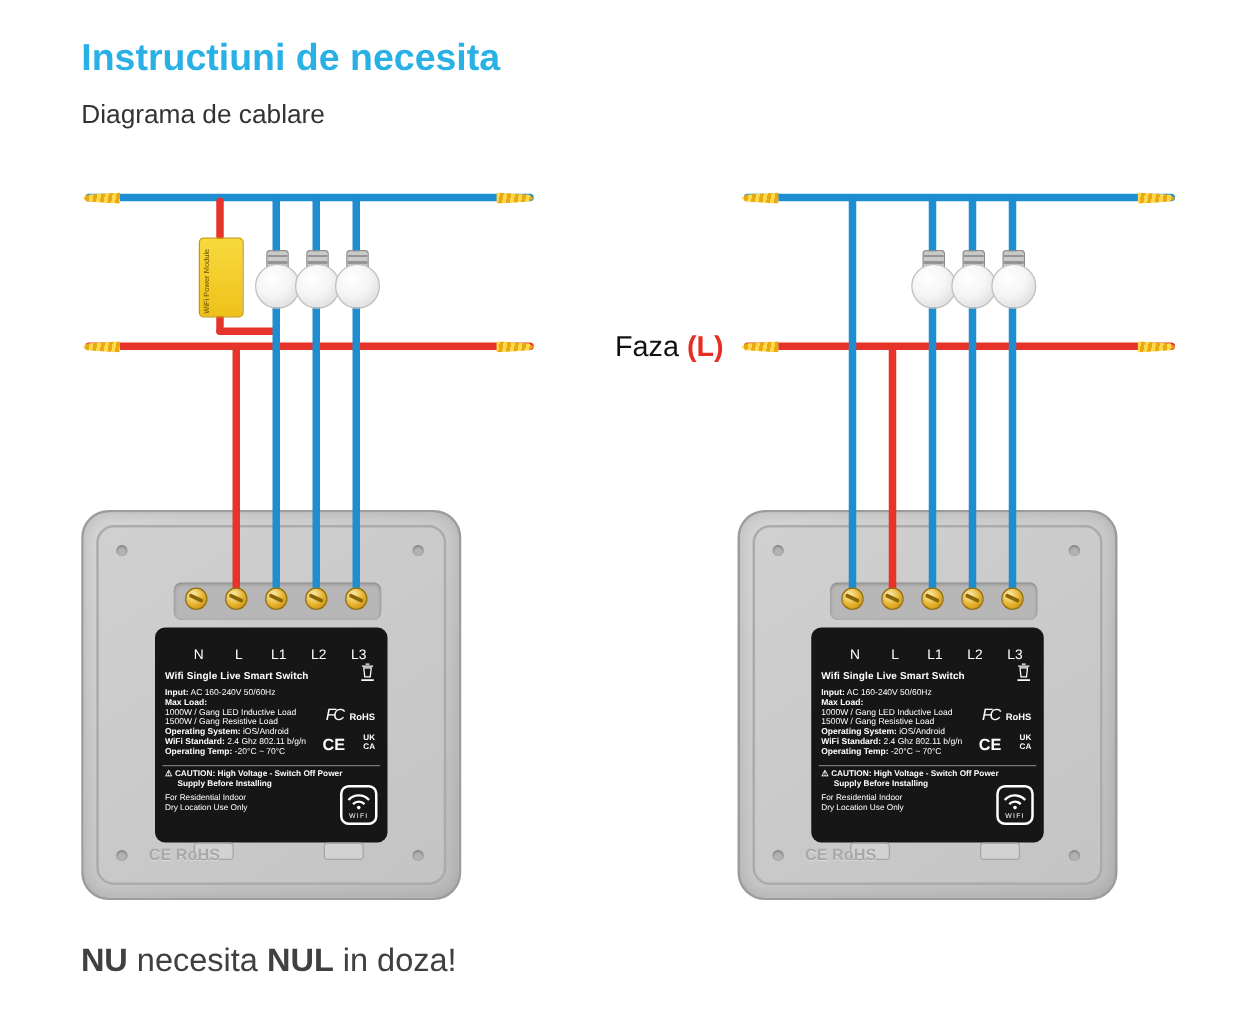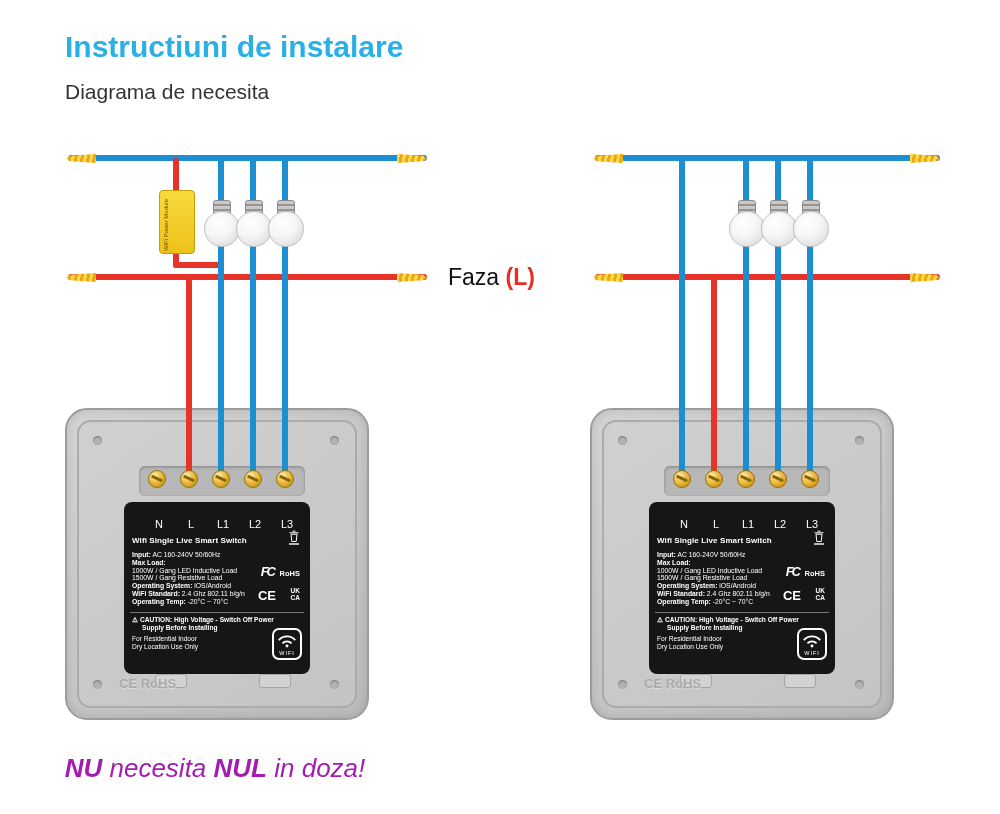--- a/index.html
+++ b/index.html
@@ -54,45 +54,45 @@
   .clip{position:absolute;top:264px;width:30px;height:12px;background:#d2d2d2;border:1px solid #a5a5a5;
        border-radius:3px;}
 
   .module{position:absolute;left:57px;top:92px;width:186px;height:172px;background:#161616;
        border-radius:8px;color:#fff;}
   .tlabel{position:absolute;top:16px;width:24px;text-align:center;font-size:11px;}
   .mtitle{position:absolute;left:8px;top:34px;font-size:8px;font-weight:bold;letter-spacing:0.1px;}
   .weee{position:absolute;right:10px;top:28px;}
   .spec{position:absolute;left:8px;font-size:6.8px;line-height:1;white-space:nowrap;}
   .spec b{font-weight:bold;}
-  .fcc{position:absolute;right:36px;top:62px;font-size:13px;font-style:italic;font-weight:bold;letter-spacing:-2px;}
+  .fcc{position:absolute;right:36px;top:62px;font-size:13px;font-style:italic;font-weight:normal;letter-spacing:-2px;}
   .rohs{position:absolute;right:10px;top:67px;font-size:7.5px;font-weight:bold;}
   .ce{position:absolute;right:34px;top:86px;font-size:13px;font-weight:bold;}
   .ukca{position:absolute;right:10px;top:85px;font-size:6.5px;font-weight:bold;line-height:1.1;text-align:center;}
   .mdivider{position:absolute;left:6px;right:6px;top:110px;height:1px;background:#777;}
   .mline{position:absolute;left:8px;font-size:6.6px;line-height:1.2;white-space:nowrap;}
   .mline.bold{font-weight:bold;}
   .cicon{margin-right:2px;font-size:6.6px;}
   .wifi-badge{position:absolute;right:8px;top:126px;width:30px;height:32px;border:2px solid #fff;
        border-radius:7px;box-sizing:border-box;}
   .wifi-badge svg{position:absolute;left:2px;top:3px;}
   .wifi-text{position:absolute;bottom:2px;width:100%;text-align:center;font-size:5.5px;letter-spacing:1px;}
 
-  .caption{position:absolute;top:753px;font-size:26px;font-style:italic;text-align:center;color:#a21caf;}
+  .caption{position:absolute;top:753px;font-size:26px;text-align:center;color:#404040;}
   .caption b{font-weight:bold;}
 </style>
 </head>
 <body>
 
 <div class="page">
 
-  <div class="title">Instructiuni de instalare</div>
-  <div class="subtitle">Diagrama de necesita</div>
-
-  <div class="bus-label" style="top:264px;">
+  <div class="title">Instructiuni de necesita</div>
+  <div class="subtitle">Diagrama de cablare</div>
+
+  <div class="bus-label" style="top:264px;margin-left:44px;">
     <span>Faza </span><b class="lsym">(L)</b>
   </div>
 
   <div class="circuit" style="left:65px;">
 
     <div class="plate">
       <div class="plate-inner"></div>
       <div class="hole" style="left:26px;top:26px;"></div>
       <div class="hole" style="left:263px;top:26px;"></div>
       <div class="hole" style="left:26px;top:270px;"></div>

